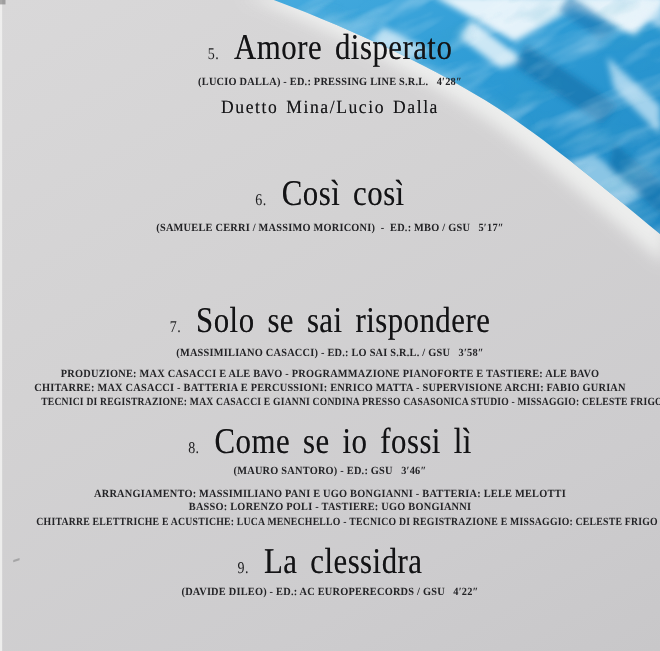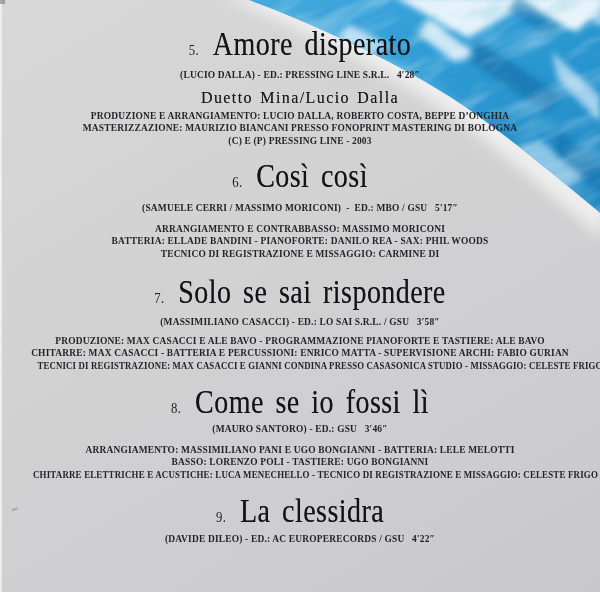--- a/index.html
+++ b/index.html
@@ -120,38 +120,28 @@
 
   <div class="content">
 
     <section class="track t5">
       <div class="title-row">
         <span class="num">5.</span>
         <span class="title">Amore disperato</span>
       </div>
       <div class="edition fitline" style="transform: scaleX(0.942);">(LUCIO DALLA) - ED.: PRESSING LINE S.R.L.   4′28″</div>
       <div class="subtitle fitline" style="transform: scaleX(0.942);">Duetto Mina/Lucio Dalla</div>
-      <div class="credits">
-        <div class="credit fitline" style="transform: scaleX(0.942);">PRODUZIONE E ARRANGIAMENTO: LUCIO DALLA, ROBERTO COSTA, BEPPE D’ONGHIA</div>
-        <div class="credit fitline" style="transform: scaleX(0.942);">MASTERIZZAZIONE: MAURIZIO BIANCANI PRESSO FONOPRINT MASTERING DI BOLOGNA</div>
-        <div class="credit fitline" style="transform: scaleX(0.942);">(C) E (P) PRESSING LINE - 2003</div>
-      </div>
     </section>
 
     <section class="track t6">
       <div class="title-row">
         <span class="num">6.</span>
         <span class="title">Così così</span>
       </div>
       <div class="edition fitline" style="transform: scaleX(0.942);">(SAMUELE CERRI / MASSIMO MORICONI)  -  ED.: MBO / GSU   5′17″</div>
-      <div class="credits">
-        <div class="credit fitline" style="transform: scaleX(0.942);">ARRANGIAMENTO E CONTRABBASSO: MASSIMO MORICONI</div>
-        <div class="credit fitline" style="transform: scaleX(0.942);">BATTERIA: ELLADE BANDINI - PIANOFORTE: DANILO REA - SAX: PHIL WOODS</div>
-        <div class="credit fitline" style="transform: scaleX(0.942);">TECNICO DI REGISTRAZIONE E MISSAGGIO: CARMINE DI</div>
-      </div>
     </section>
 
     <section class="track t7">
       <div class="title-row">
         <span class="num">7.</span>
         <span class="title">Solo se sai rispondere</span>
       </div>
       <div class="edition fitline" style="transform: scaleX(0.942);">(MASSIMILIANO CASACCI) - ED.: LO SAI S.R.L. / GSU   3′58″</div>
       <div class="credits">
         <div class="credit fitline" style="transform: scaleX(0.942);">PRODUZIONE: MAX CASACCI E ALE BAVO - PROGRAMMAZIONE PIANOFORTE E TASTIERE: ALE BAVO</div>

